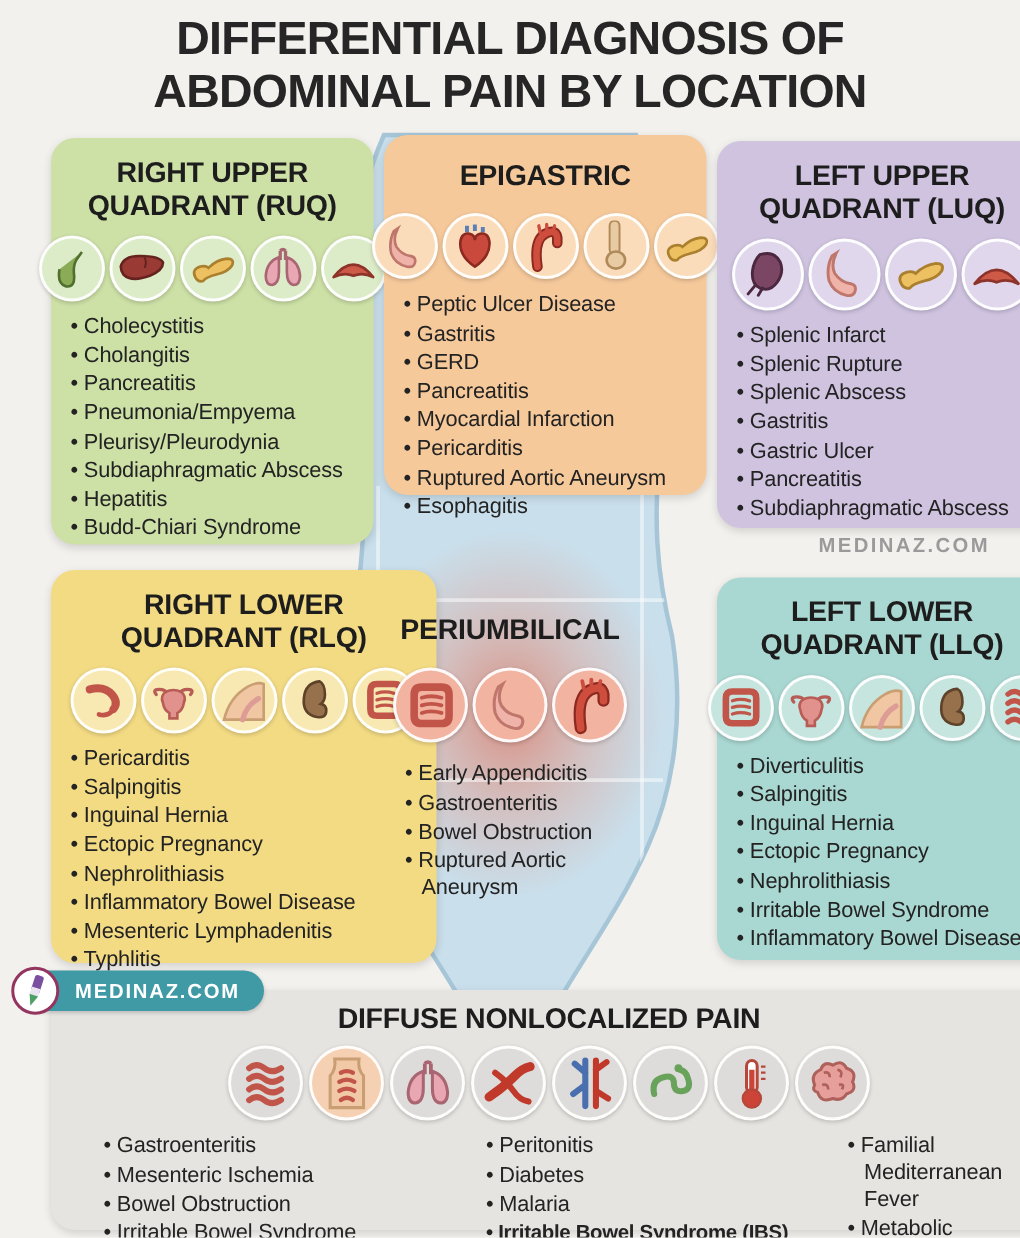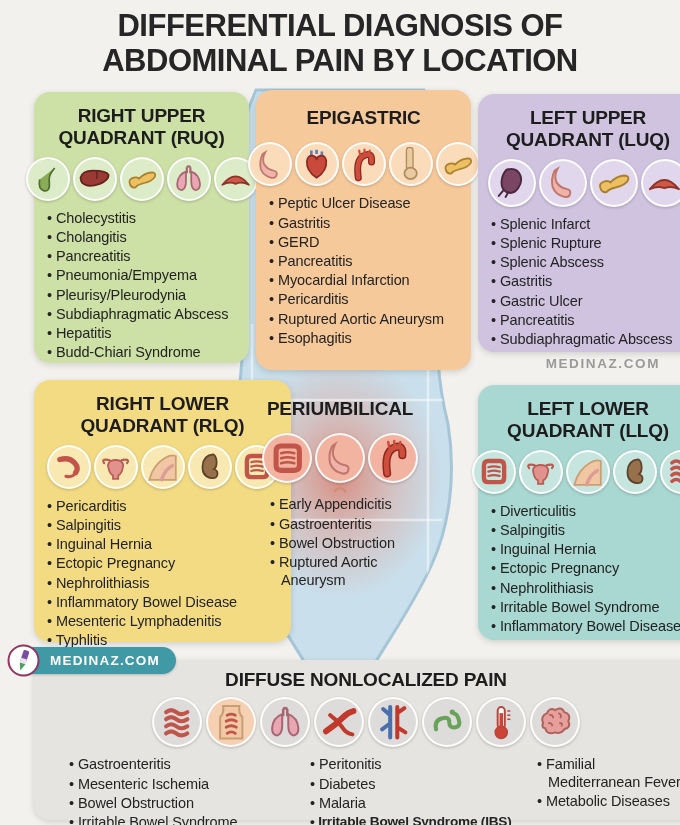--- a/index.html
+++ b/index.html
@@ -15,36 +15,36 @@
   #torso{position:absolute;left:222px;top:84px;width:236px;height:590px;z-index:1;}
 
   
   .panel{position:absolute;border-radius:16px;box-shadow:0 2px 6px rgba(0,0,0,.14);z-index:2;margin-left:26px;}
   .panel h2, .free h2{font-size:19px;font-weight:700;text-align:center;color:#1d1d1d;
          line-height:1.18;margin:13px 4px 7px;letter-spacing:-0.2px;}
   .icons{display:flex;justify-content:center;gap:3px;margin-top:2px;}
   .ic{width:40px;height:40px;border-radius:50%;border:2px solid rgba(255,255,255,.92);
       box-shadow:0 1px 3px rgba(0,0,0,.2);display:flex;align-items:center;justify-content:center;flex:none;}
   .ic svg{width:88%;height:88%;display:block;}
-  .panel ul, .free ul, .cols ul{list-style:none;margin:9px 0 0;padding:0 2px 0 13px;
+  .panel ul, .free ul, .cols ul{list-style:none;margin:9px 0 0;padding:0 16px 0 13px;
       font-size:14.5px;color:#232323;letter-spacing:-0.1px;}
   .panel li, .free li, .cols li{line-height:1.22;margin-bottom:1.5px;padding-left:11px;text-indent:-11px;}
   .panel li::before, .free li::before, .cols li::before{content:"• ";}
 
   #p-ruq{left:8px;top:92px;width:215px;height:271px;}
-  #p-epi{left:230px;top:90px;width:215px;height:280px;}
+  #p-epi{left:230px;top:90px;width:215px;height:240px;}
   #p-epi h2{margin:17px 4px 13px;}
   #p-luq{left:452px;top:94px;width:220px;height:258px;}
   #p-luq .ic{width:44px;height:44px;}
   #p-rlq{left:8px;top:380px;width:257px;height:262px;}
   #p-llq{left:452px;top:385px;width:220px;height:255px;}
 
   
   #p-peri{position:absolute;left:235px;top:398px;width:210px;z-index:2;}
-  #p-peri h2{margin:0 0 13px;}
+  #p-peri h2{margin:12px 0 13px;}
   #p-peri .ic{width:46px;height:46px;}
   #p-peri ul{width:172px;margin:13px 0 0 35px;padding:0;}
 
   
   #p-dif{left:8px;top:660px;width:664px;height:160px;}
   #p-dif h2{margin:9px 0 6px;}
   #p-dif .ic{width:46px;height:46px;}
   #p-dif .icons{gap:4px;}
   .cols{display:flex;align-items:flex-start;padding:1px 12px 0 22px;}
   .cols ul{margin-top:8px;}

